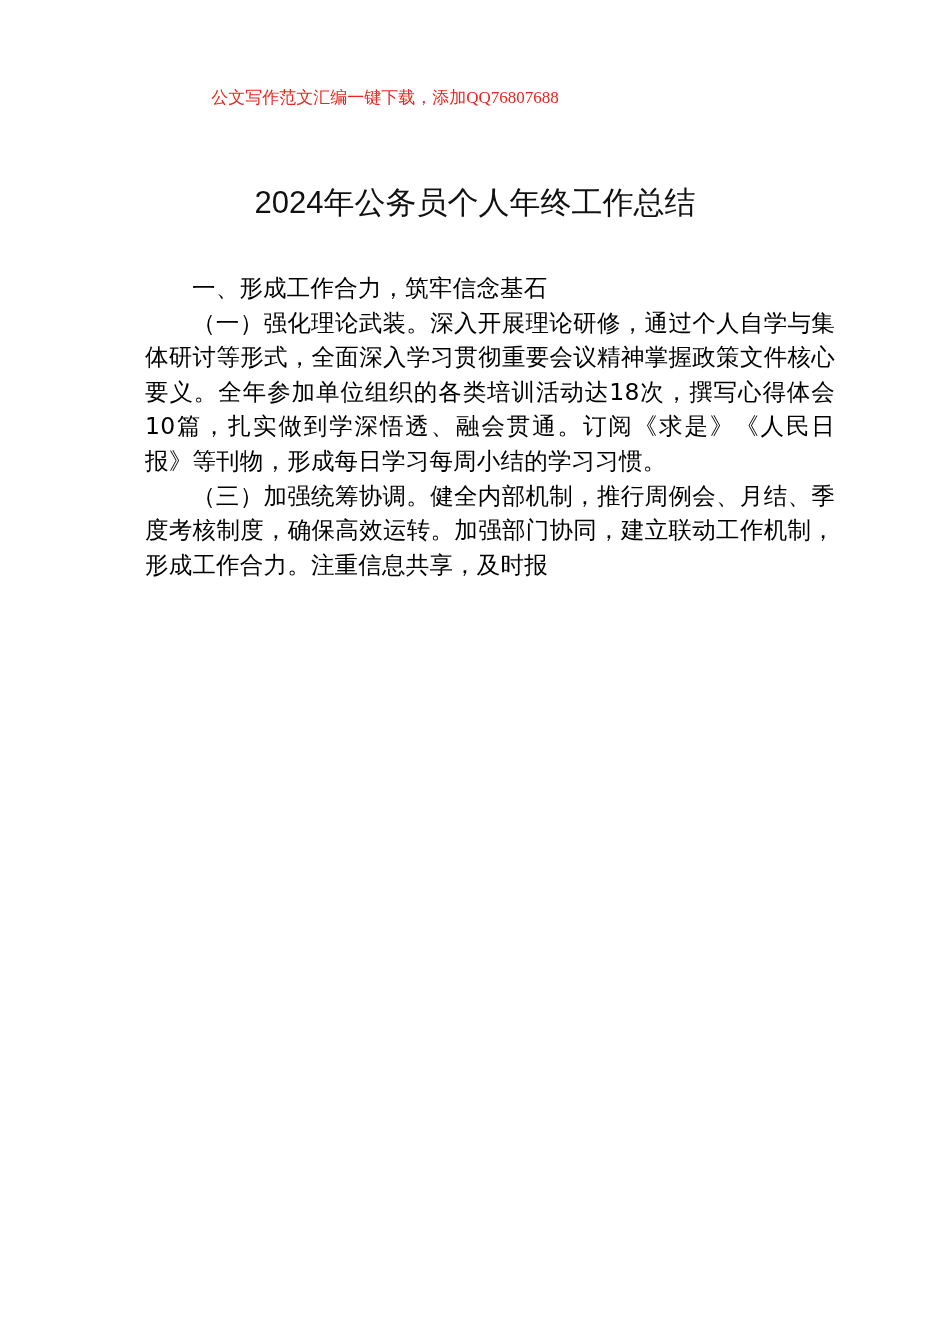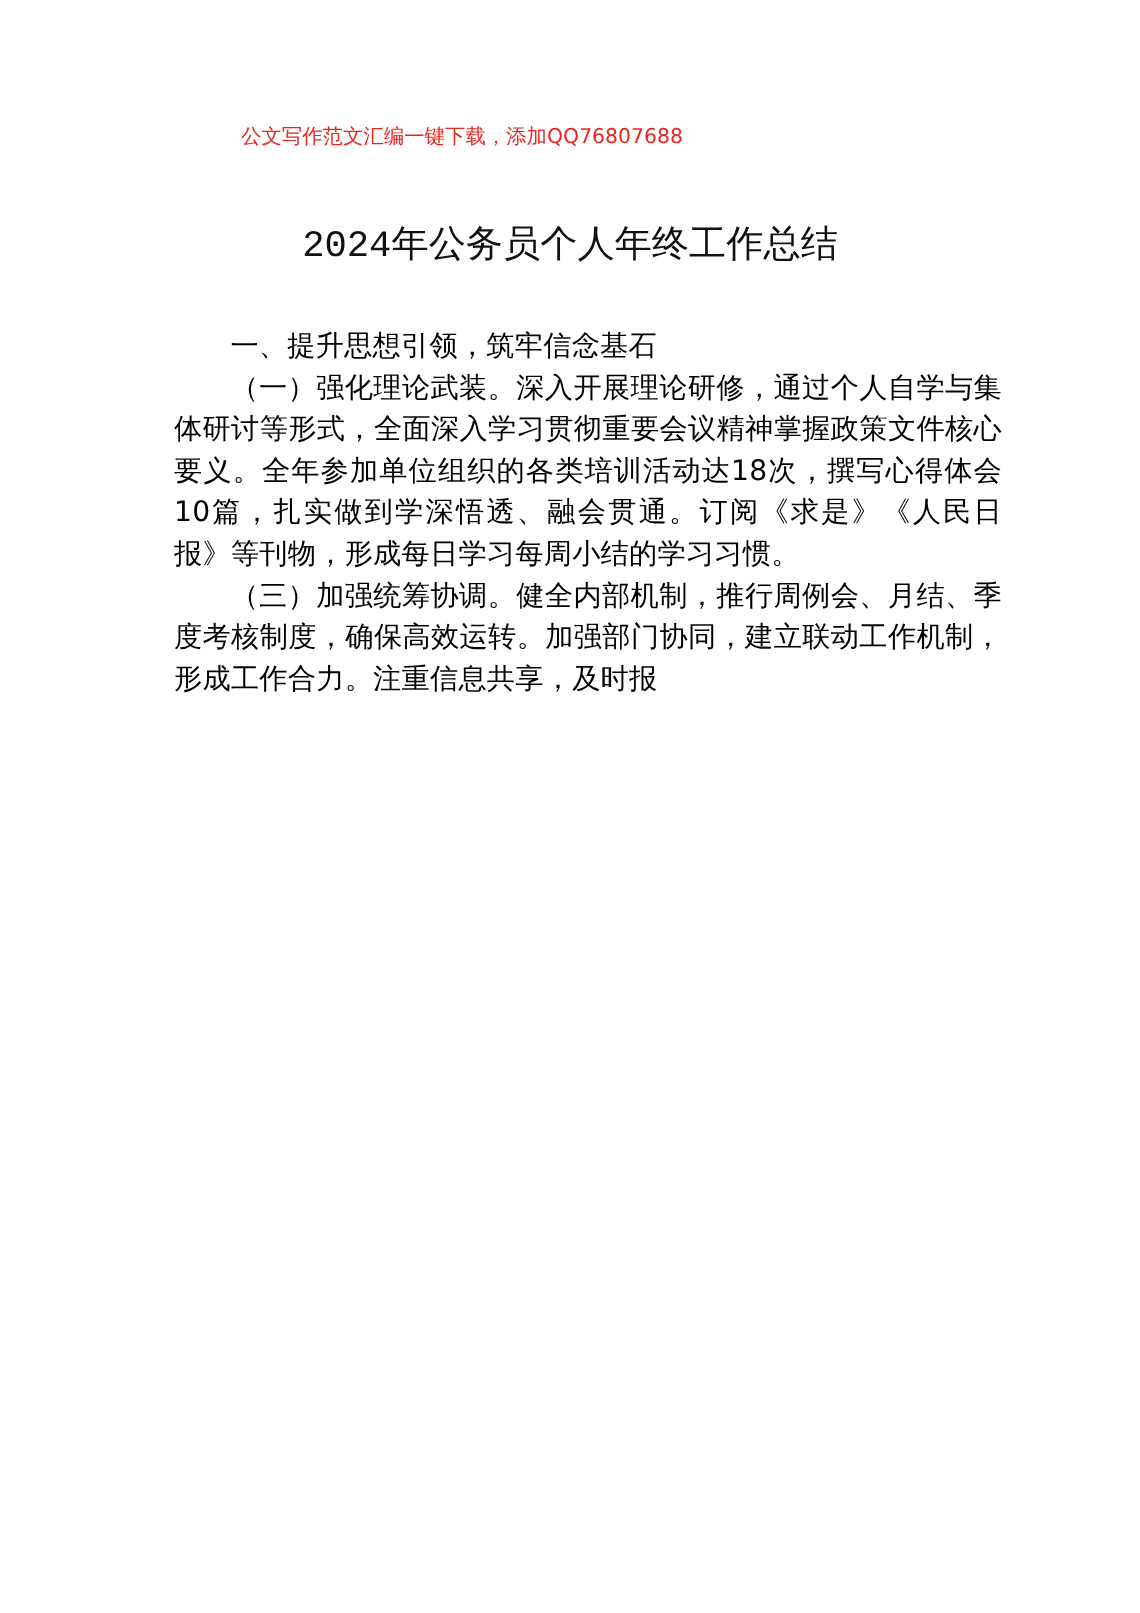--- a/index.html
+++ b/index.html
@@ -1,26 +1,26 @@
 <!DOCTYPE html>
 <html><head>
 <meta charset="utf-8">
 <style>
   html, body { margin: 0; padding: 0; background: #ffffff; }
   body { width: 950px; height: 1344px; position: relative; overflow: hidden; font-family: "DejaVu Sans", "Liberation Sans", sans-serif; color: #000; }
-  .header-note { position: absolute; top: 102px; left: 0; width: 770px; text-align: center; font-size: 17px; color: #e8261e; letter-spacing: 0px; }
-  .title { position: absolute; top: 182px; left: 0; width: 950px; text-align: center; font-size: 31px; color: #111; font-family: Liberation Mono, monospace; }
+  .header-note { position: absolute; top: 86px; left: 0; width: 770px; text-align: center; font-size: 17px; color: #e8261e; letter-spacing: 0px; font-family: Liberation Serif, serif; }
+  .title { position: absolute; top: 182px; left: 0; width: 950px; text-align: center; font-size: 31px; color: #111; font-family: Liberation Sans, sans-serif; }
   .body { position: absolute; top: 271px; left: 145px; width: 690px; }
   .para { font-size: 23.5px; line-height: 34.6px; margin: 0; text-align: justify; text-indent: 2em; letter-spacing: 0.2px; }
   .para.heading { text-indent: 2em; }
 </style>
 </head>
 <body>
 
 <div class="header-note">公文写作范文汇编一键下载，添加QQ76807688</div>
 
 <div class="title">2024年公务员个人年终工作总结</div>
 
 <div class="body">
-  <p class="para heading">一、提升思想引领，筑牢信念基石</p>
+  <p class="para heading">一、形成工作合力，筑牢信念基石</p>
   <p class="para">（一）强化理论武装。深入开展理论研修，通过个人自学与集体研讨等形式，全面深入学习贯彻重要会议精神掌握政策文件核心要义。全年参加单位组织的各类培训活动达18次，撰写心得体会10篇，扎实做到学深悟透、融会贯通。订阅《求是》《人民日报》等刊物，形成每日学习每周小结的学习习惯。</p>
   <p class="para">（三）加强统筹协调。健全内部机制，推行周例会、月结、季度考核制度，确保高效运转。加强部门协同，建立联动工作机制，形成工作合力。注重信息共享，及时报</p>
 </div>
 
 </body></html>

